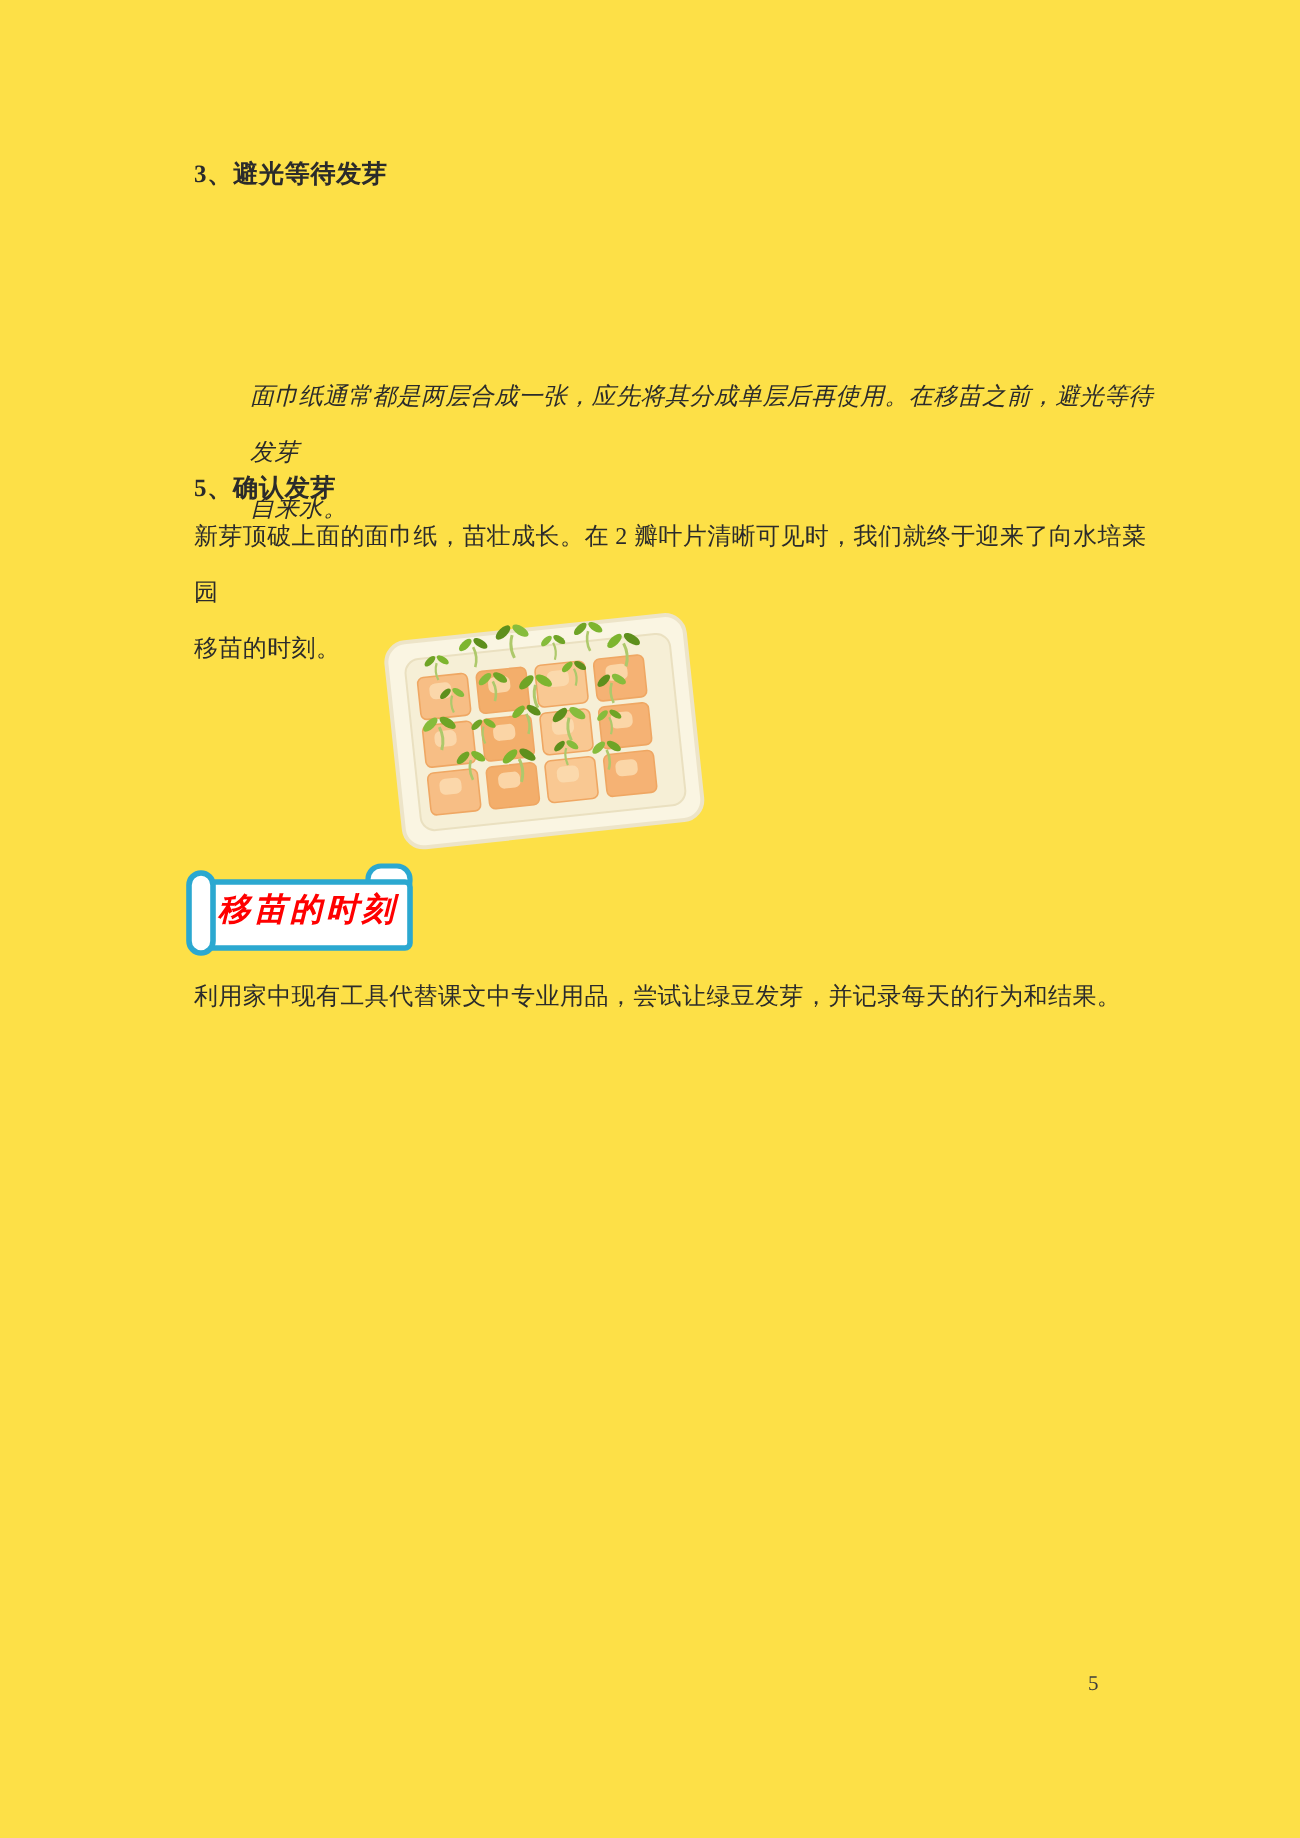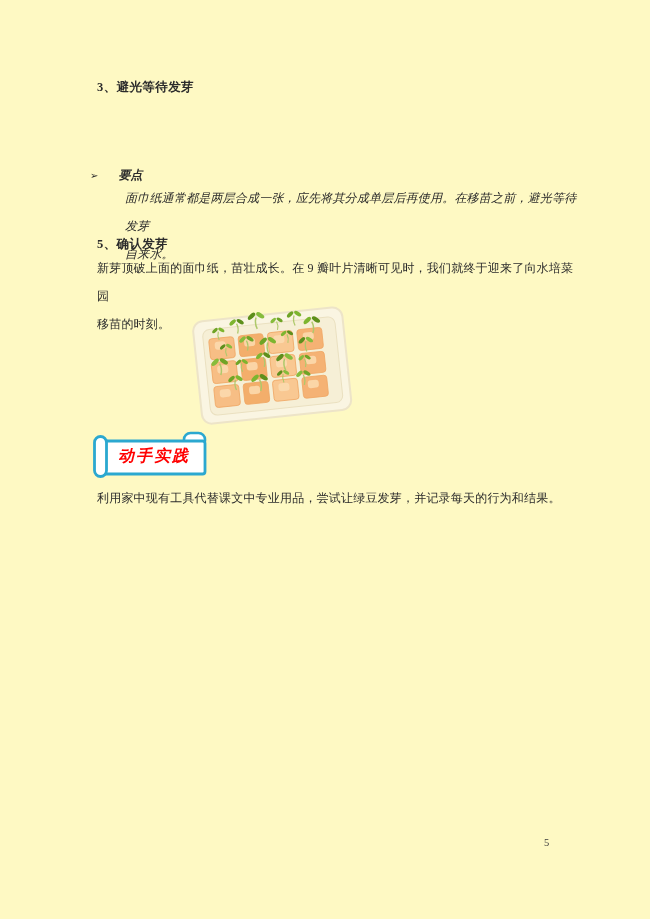--- a/index.html
+++ b/index.html
@@ -1,21 +1,21 @@
 <!DOCTYPE html>
 <html><head>
 <meta charset="utf-8">
 <style>
   html, body {
     margin: 0; padding: 0; background: #ffffff;
   }
   .page {
     position: relative;
     width: 650px; height: 919px;
-    background: #fef9c3;
+    background: #fde047;
     font-family: "Liberation Serif", serif;
     color: #2b2b2b;
     overflow: hidden;
   }
   .blk { position: absolute; left: 97px; width: 484px; }
   .heading {
     font-size: 12.5px; font-weight: bold; line-height: 18px;
     letter-spacing: 0.4px;
   }
   .para {
@@ -50,30 +50,27 @@
   }
 </style>
 </head>
 <body>
 
 <div class="page">
 
   <div class="blk heading" style="top:78px">3、避光等待发芽</div>
 
 
-  <div class="blk bullet-row" style="top:160px">
-    <span class="bullet-marker">➢</span><span class="bullet-label">要点</span>
-  </div>
 
   <div class="blk note" style="top:184px">面巾纸通常都是两层合成一张，应先将其分成单层后再使用。在移苗之前，避光等待发芽
 自来水。</div>
 
   <div class="blk heading" style="top:235px">5、确认发芽</div>
 
-  <div class="blk para" style="top:254px">新芽顶破上面的面巾纸，苗壮成长。在 9 瓣叶片清晰可见时，我们就终于迎来了向水培菜园
+  <div class="blk para" style="top:254px">新芽顶破上面的面巾纸，苗壮成长。在 2 瓣叶片清晰可见时，我们就终于迎来了向水培菜园
 移苗的时刻。</div>
 
   <div class="figure">
     <svg id="traySvg" width="175" height="132" viewBox="0 0 175 132">
       <g transform="rotate(-6 87 66)">
         <rect x="11" y="16" width="150" height="103" rx="10" fill="#FAF5E2" stroke="#EDE4C8" stroke-width="2"></rect>
         <rect x="20" y="25" width="133" height="86" rx="7" fill="#F6EFD6" stroke="#EAE0C0" stroke-width="1"></rect>
         <g id="cubes">
             <rect x="25.5" y="34.5" width="25" height="21" rx="3" fill="#F7BE85" stroke="#EFA763" stroke-width="0.8"></rect>
             <rect x="31" y="38" width="11" height="8" rx="3" fill="#FBDCB0" opacity="0.85"></rect>
@@ -208,20 +205,20 @@
 
   <div class="badge">
     <svg width="118" height="50" viewBox="0 0 118 50">
 
       <rect x="92" y="2" width="21" height="14" rx="6.5" fill="#ffffff" stroke="#2BA8D0" stroke-width="2.6"></rect>
 
       <rect x="9" y="10" width="104" height="33" rx="2.5" fill="#ffffff" stroke="#2BA8D0" stroke-width="2.8"></rect>
 
       <rect x="2.5" y="5.5" width="12" height="40" rx="6" fill="#ffffff" stroke="#2BA8D0" stroke-width="2.8"></rect>
     </svg>
-    <span class="badge-label">动手实践</span>
+    <span class="badge-label">移苗的时刻</span>
   </div>
 
   <div class="blk para" style="top:484px">利用家中现有工具代替课文中专业用品，尝试让绿豆发芽，并记录每天的行为和结果。</div>
 
   <div class="page-number">5</div>
 
 </div>
 
 </body></html>

